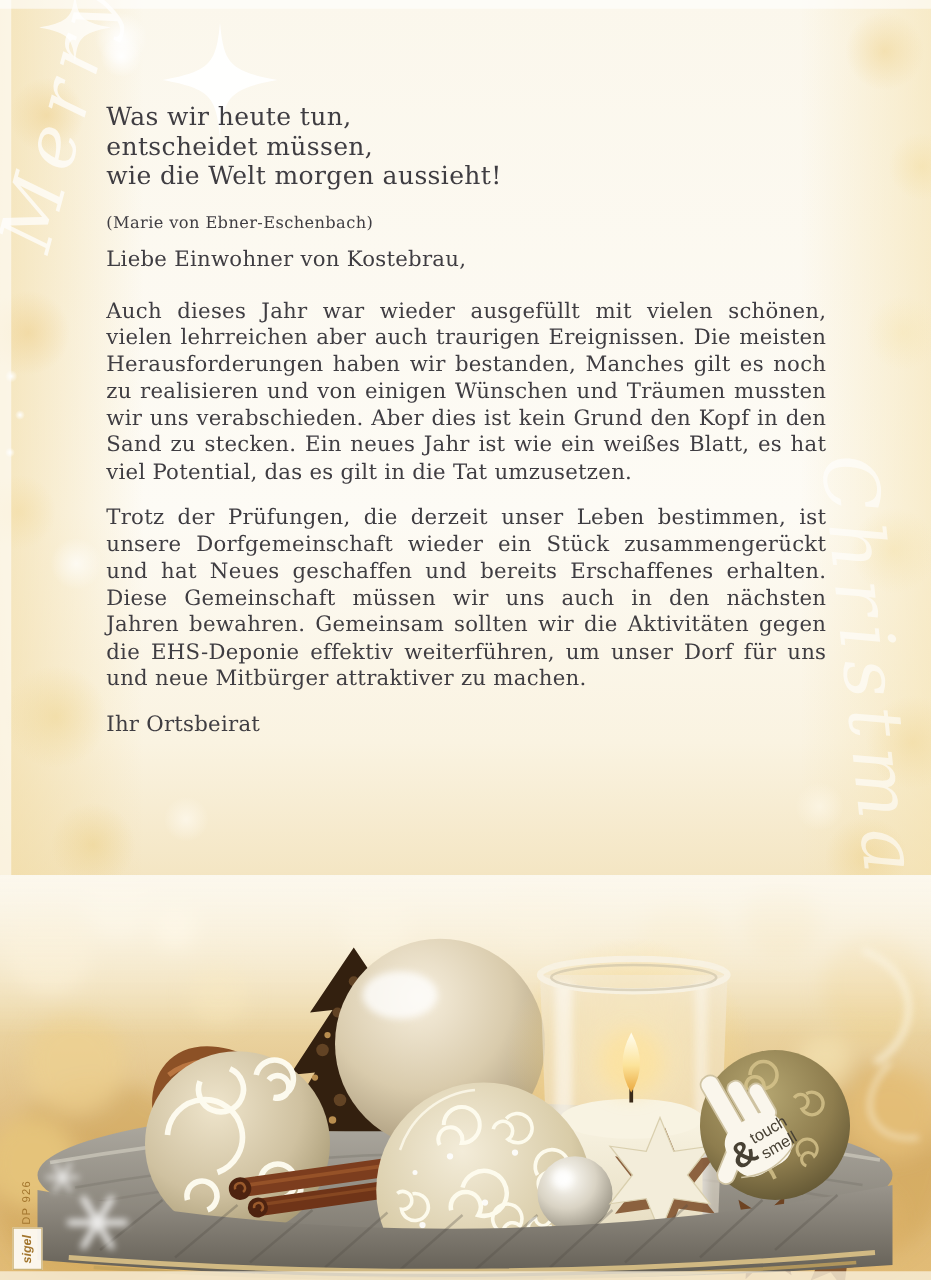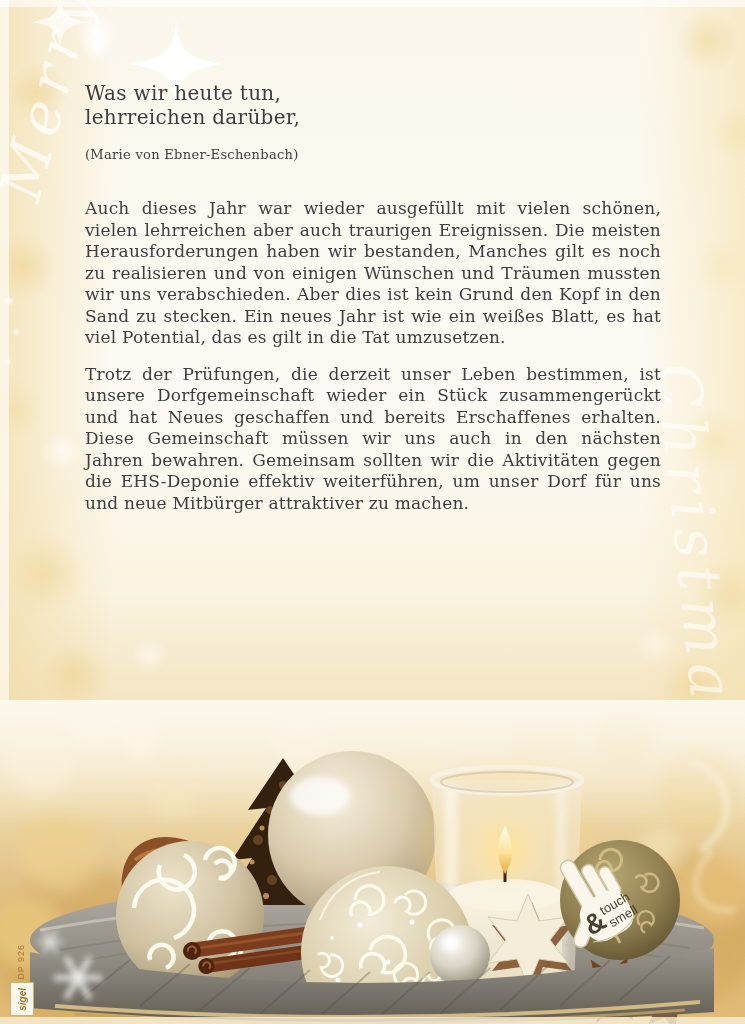--- a/index.html
+++ b/index.html
@@ -101,27 +101,30 @@
     <path d="M48,2 C51,34 55,41 94,48 C55,55 51,62 48,94 C45,62 41,55 2,48 C41,41 45,34 48,2 Z" fill="#ffffff" opacity="0.7"></path>
   </svg>
   <div class="bokeh-dot" style="left:80px; top:28px; width:34px; height:34px;"></div>
   <div class="bokeh-dot" style="left:4px;  top:296px; width:10px; height:10px;"></div>
   <div class="bokeh-dot" style="left:12px; top:328px; width:8px;  height:8px;"></div>
   <div class="bokeh-dot" style="left:4px;  top:358px; width:8px;  height:8px;"></div>
   <div class="bokeh-dot" style="left:40px; top:430px; width:42px; height:42px; opacity:.7;"></div>
 
   <div class="quote">
     <div>Was wir heute tun,</div>
-    <div>lehrreichen darüber,</div>
+    <div>entscheidet müssen,</div>
+    <div>wie die Welt morgen aussieht!</div>
     <div class="attribution">(Marie von Ebner-Eschenbach)</div>
   </div>
 
   <div class="letter">
+    <p class="salutation">Liebe Einwohner von Kostebrau,</p>
     <p>Auch dieses Jahr war wieder ausgefüllt mit vielen schönen, vielen lehrreichen aber auch traurigen Ereignissen. Die meisten Herausforderungen haben wir bestanden, Manches gilt es noch zu realisieren und von einigen Wünschen und Träumen mussten wir uns verabschieden. Aber dies ist kein Grund den Kopf in den Sand zu stecken. Ein neues Jahr ist wie ein weißes Blatt, es hat viel Potential, das es gilt in die Tat umzusetzen.</p>
     <p>Trotz der Prüfungen, die derzeit unser Leben bestimmen, ist unsere Dorfgemeinschaft wieder ein Stück zusammengerückt und hat Neues geschaffen und bereits Erschaffenes erhalten. Diese Gemeinschaft müssen wir uns auch in den nächsten Jahren bewahren. Gemeinsam sollten wir die Aktivitäten gegen die EHS-Deponie effektiv weiterführen, um unser Dorf für uns und neue Mitbürger attraktiver zu machen.</p>
+    <p class="signature">Ihr Ortsbeirat</p>
   </div>
 
   <svg class="scene" viewBox="0 0 745 324" xmlns="http://www.w3.org/2000/svg">
     <defs>
       <linearGradient id="bgGold" x1="0" y1="0" x2="0" y2="1">
         <stop offset="0" stop-color="#f7eed7"></stop>
           <stop offset="0.35" stop-color="#ecd6a4"></stop>
         <stop offset="0.7" stop-color="#dcb677"></stop>
           <stop offset="1" stop-color="#e2bc76"></stop>
       </linearGradient>

